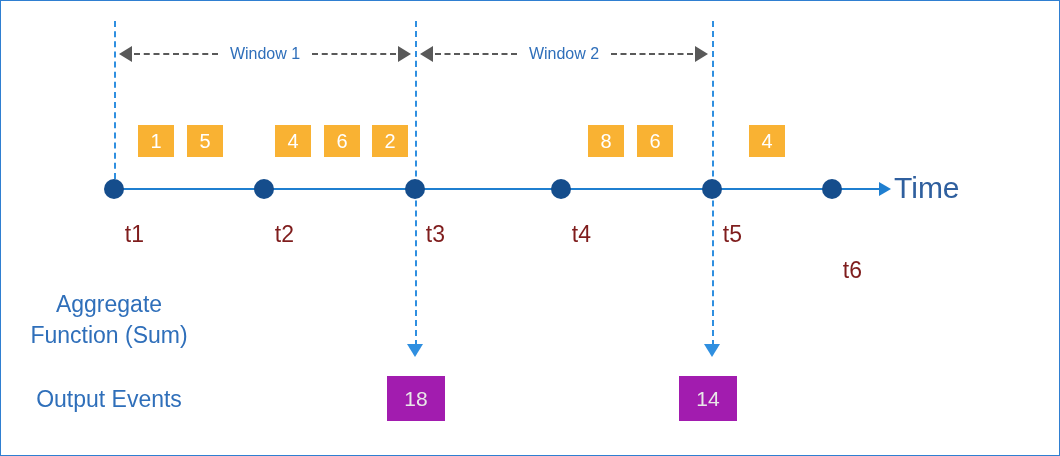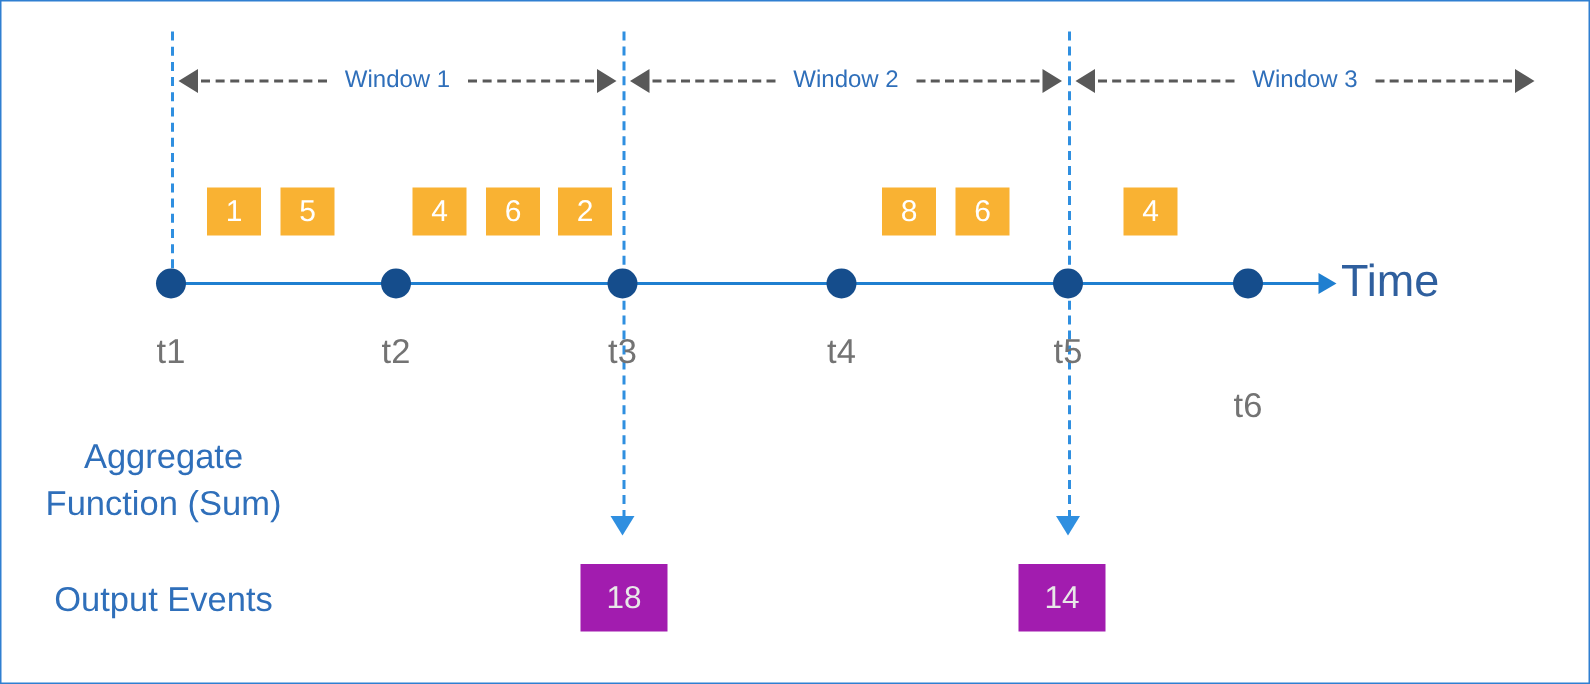--- a/index.html
+++ b/index.html
@@ -108,22 +108,22 @@
     width: 20px;
     height: 20px;
     border-radius: 50%;
     background: #154d8c;
     top: 178px;
   }
   .tl-label {
     position: absolute;
     top: 222px;
     width: 60px;
-    text-align: center;
-    color: #737373;
+    text-align: right;
+    color: #7f1d1d;
     font-size: 23px;
     font-weight: 300;
     line-height: 1;
   }
   #time-label {
     position: absolute;
     left: 893px;
     top: 172px;
     color: #2f5f9e;
     font-size: 30px;
@@ -181,27 +181,20 @@
   </div>
 
   <div class="win-band" style="left:419px; top:42px; width:288px;">
     <div class="arrow-left"></div>
     <div class="win-dash"></div>
     <div class="win-label">Window 2</div>
     <div class="win-dash"></div>
     <div class="arrow-right"></div>
   </div>
 
-  <div class="win-band" style="left:716px; top:42px; width:306px;">
-    <div class="arrow-left"></div>
-    <div class="win-dash"></div>
-    <div class="win-label">Window 3</div>
-    <div class="win-dash"></div>
-    <div class="arrow-right"></div>
-  </div>
 
   <div class="evt-box" style="left:137px; top:124px;">1</div>
   <div class="evt-box" style="left:186px; top:124px;">5</div>
   <div class="evt-box" style="left:274px; top:124px;">4</div>
   <div class="evt-box" style="left:323px; top:124px;">6</div>
   <div class="evt-box" style="left:371px; top:124px;">2</div>
   <div class="evt-box" style="left:587px; top:124px;">8</div>
   <div class="evt-box" style="left:636px; top:124px;">6</div>
   <div class="evt-box" style="left:748px; top:124px;">4</div>
 

